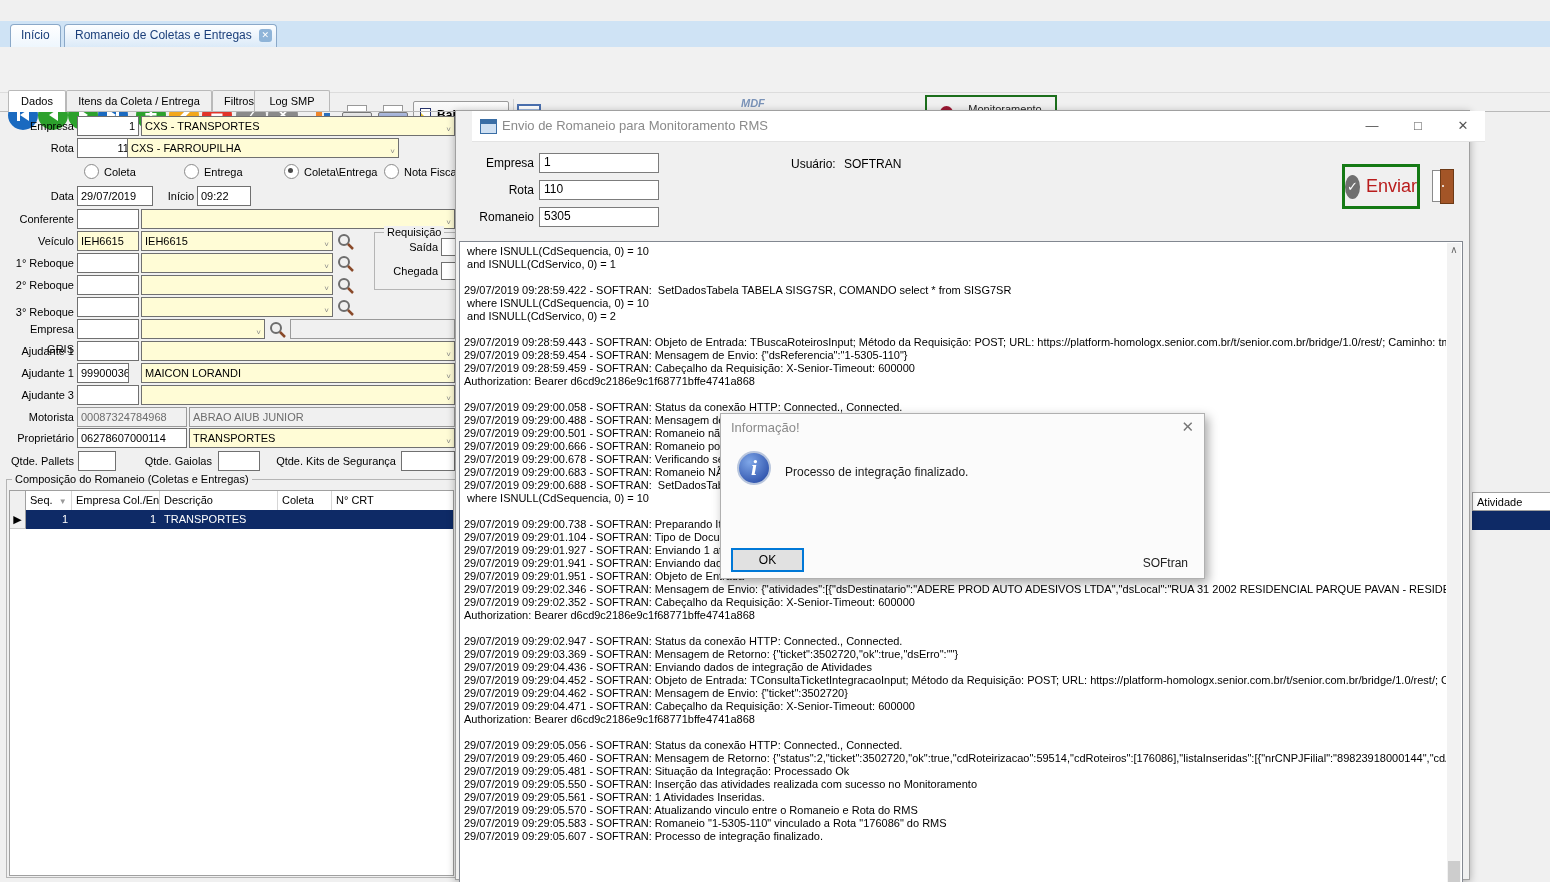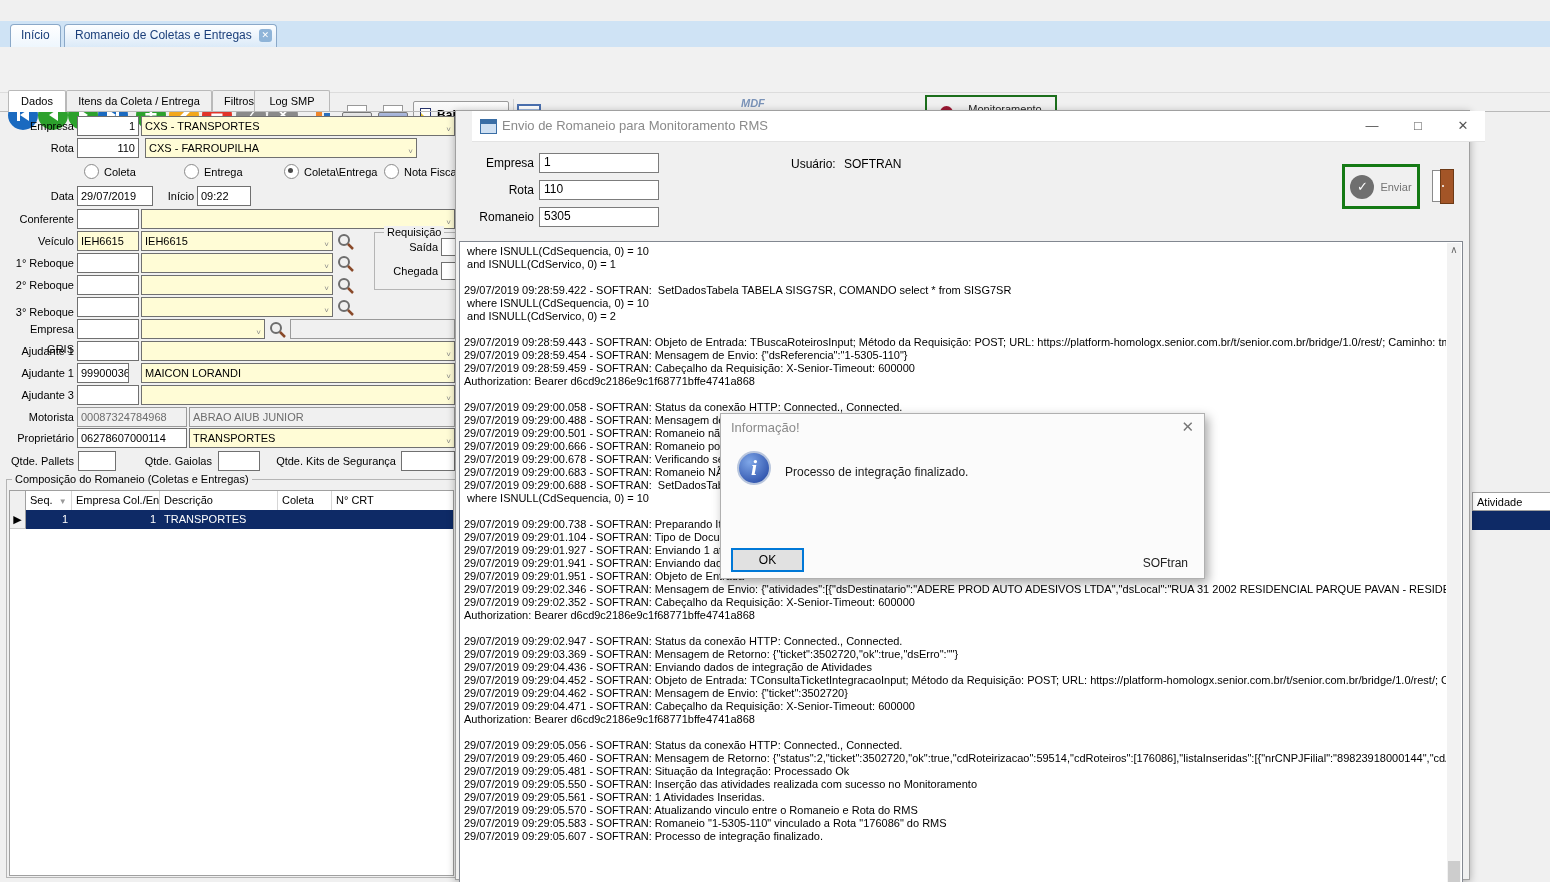--- a/index.html
+++ b/index.html
@@ -95,21 +95,21 @@
   .dlg-icon::after{content:"";position:absolute;left:0;top:0;width:100%;height:4px;background:#3a6ea5;}
   .dlg-text{position:absolute;left:30px;top:7px;font-size:13px;color:#8a8a8a;}
   .wbtn{position:absolute;top:7px;width:30px;height:17px;color:#555;font-size:13px;text-align:center;line-height:16px;}
   .dlbl{position:absolute;font-size:12px;text-align:right;width:70px;line-height:20px;}
   .dinp{position:absolute;width:120px;height:20px;border:1px solid #7c7c7c;background:#fff;
        font-size:12px;padding:1px 4px;box-sizing:border-box;}
   .enviar{position:absolute;left:886px;top:53px;width:78px;height:45px;border:3px solid #157a15;
        background:#f0f0f0;display:flex;align-items:center;justify-content:center;gap:6px;box-sizing:border-box;}
   .envcheck{width:24px;height:24px;border-radius:50%;background:#6f6f6f;color:#fff;font-size:13px;
        display:flex;align-items:center;justify-content:center;}
-  .envlbl{font-size:11px;color:#737373;}
+  .envlbl{font-size:18px;color:#b91c1c;}
   .door{position:absolute;left:976px;top:58px;width:22px;height:33px;}
   .door .frame{position:absolute;left:0;top:1px;width:11px;height:30px;background:#fff;border:1px solid #8a8a8a;}
   .door .panel{position:absolute;left:8px;top:0;width:12px;height:33px;background:#a35527;border:1px solid #6e3a16;}
   .door .knob{position:absolute;left:10px;top:16px;width:2px;height:2px;border-radius:50%;background:#fff;}
   .logbox{position:absolute;left:3px;top:130px;width:1004px;height:723px;background:#fff;border:1px solid #828790;box-sizing:border-box;}
   .log{position:absolute;left:4px;top:3px;right:16px;bottom:17px;overflow:hidden;
        font-size:11px;line-height:13px;white-space:pre;}
   .vscroll{position:absolute;right:1px;top:1px;width:14px;bottom:16px;background:#f2f2f2;}
   .hscroll{position:absolute;left:1px;bottom:1px;height:15px;right:16px;background:#f2f2f2;}
   .sarrow{position:absolute;color:#6a6a6a;font-size:10px;line-height:14px;text-align:center;width:14px;height:14px;}
@@ -219,21 +219,21 @@
   <div class="subtab" style="left:212px;width:54px">Filtros</div>
   <div class="subtab" style="left:254px;width:76px">Log SMP</div>
   <div class="subtabline"></div>
 
   <div class="lbl" style="top:116px">Empresa</div>
   <div class="inp num" style="left:77px;top:116px;width:62px">1</div>
   <div class="inp yellow" style="left:141px;top:116px;width:314px"><span>CXS - TRANSPORTES</span><span class="chev">˅</span></div>
 
   <div class="lbl" style="top:138px">Rota</div>
   <div class="inp num" style="left:77px;top:138px;width:62px">110</div>
-  <div class="inp yellow" style="left:145px;top:138px;width:272px"><span>CXS - FARROUPILHA</span><span class="chev">˅</span></div>
+  <div class="inp yellow" style="left:127px;top:138px;width:272px"><span>CXS - FARROUPILHA</span><span class="chev">˅</span></div>
 
   <div class="radio" style="left:84px;top:164px">
       <span class="rdot"></span>
       <span>Coleta</span>
     </div>
   <div class="radio" style="left:184px;top:164px">
       <span class="rdot"></span>
       <span>Entrega</span>
     </div>
   <div class="radio" style="left:284px;top:164px">

